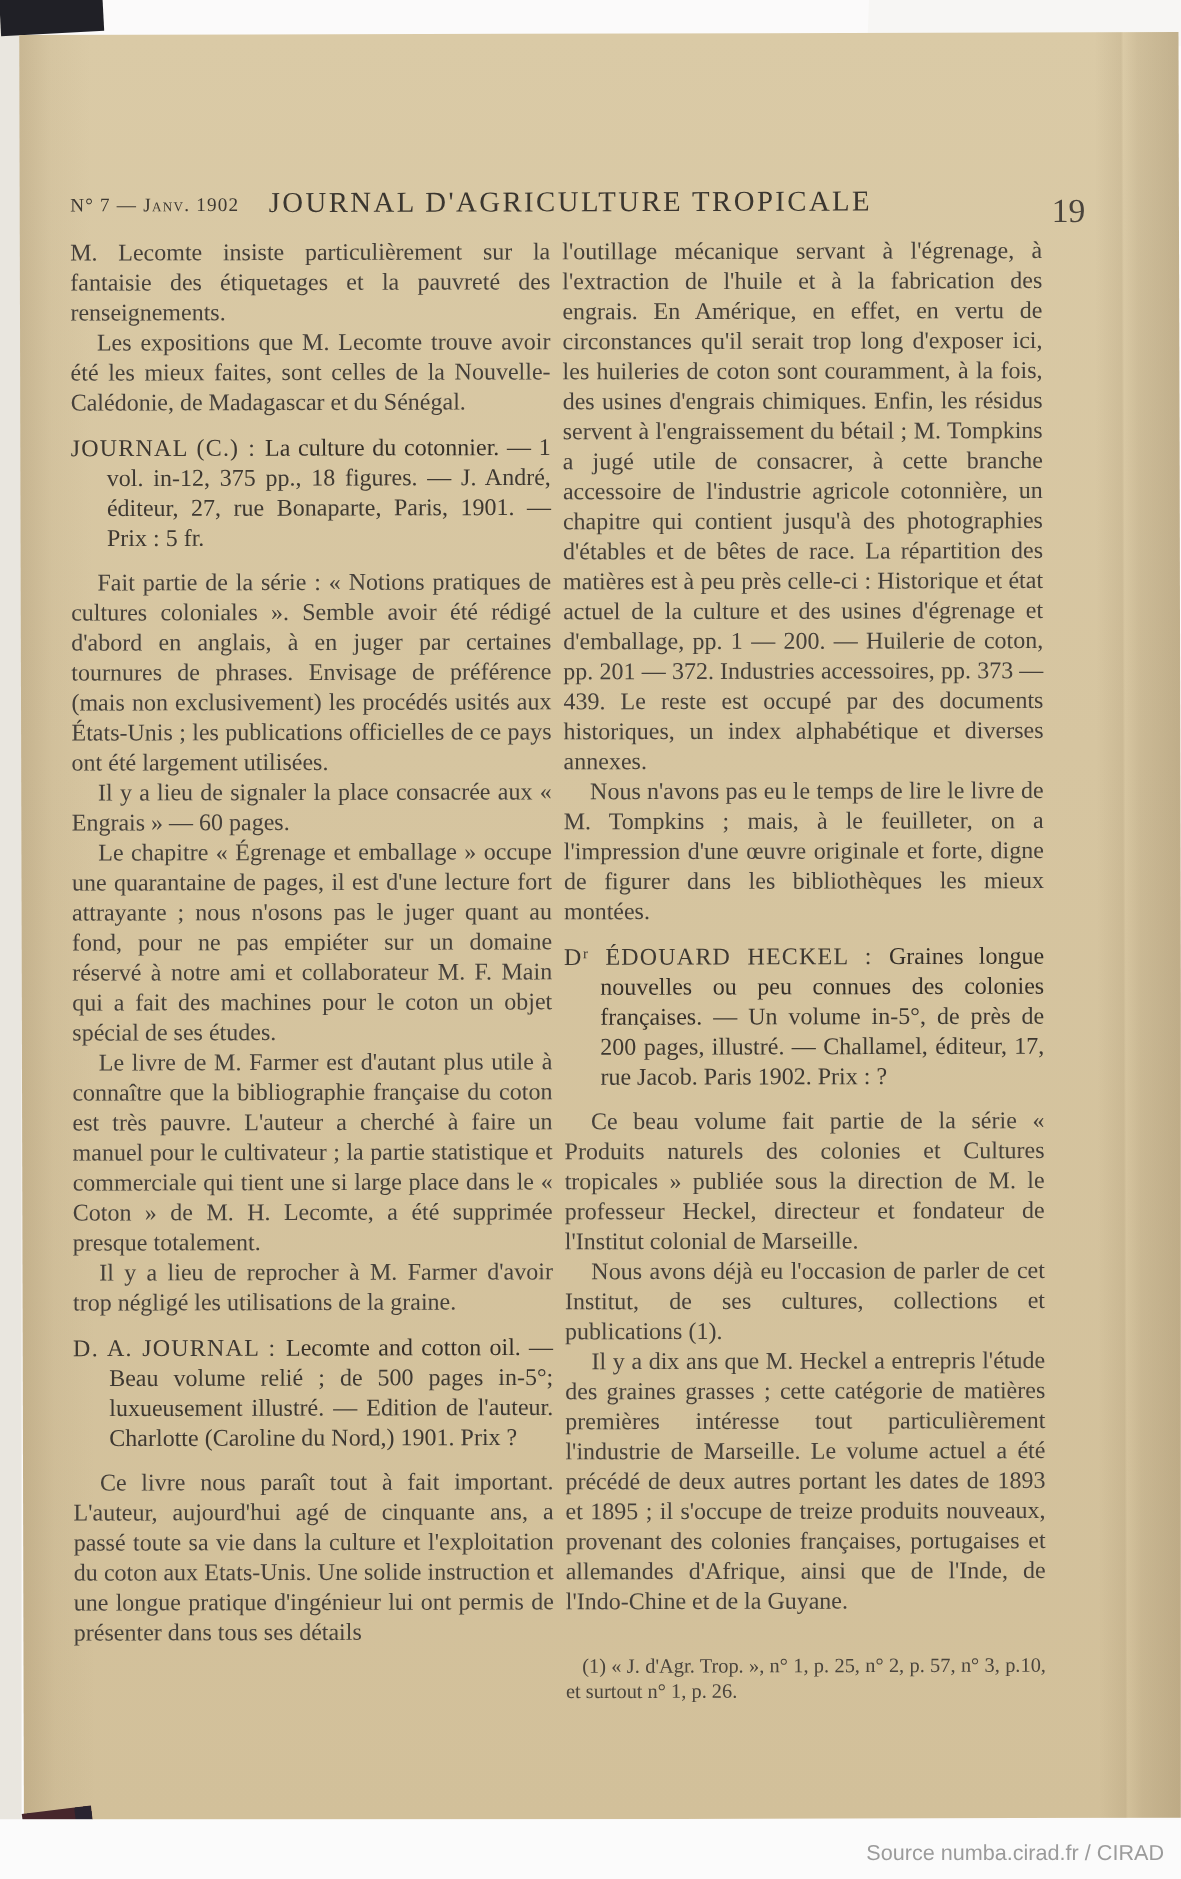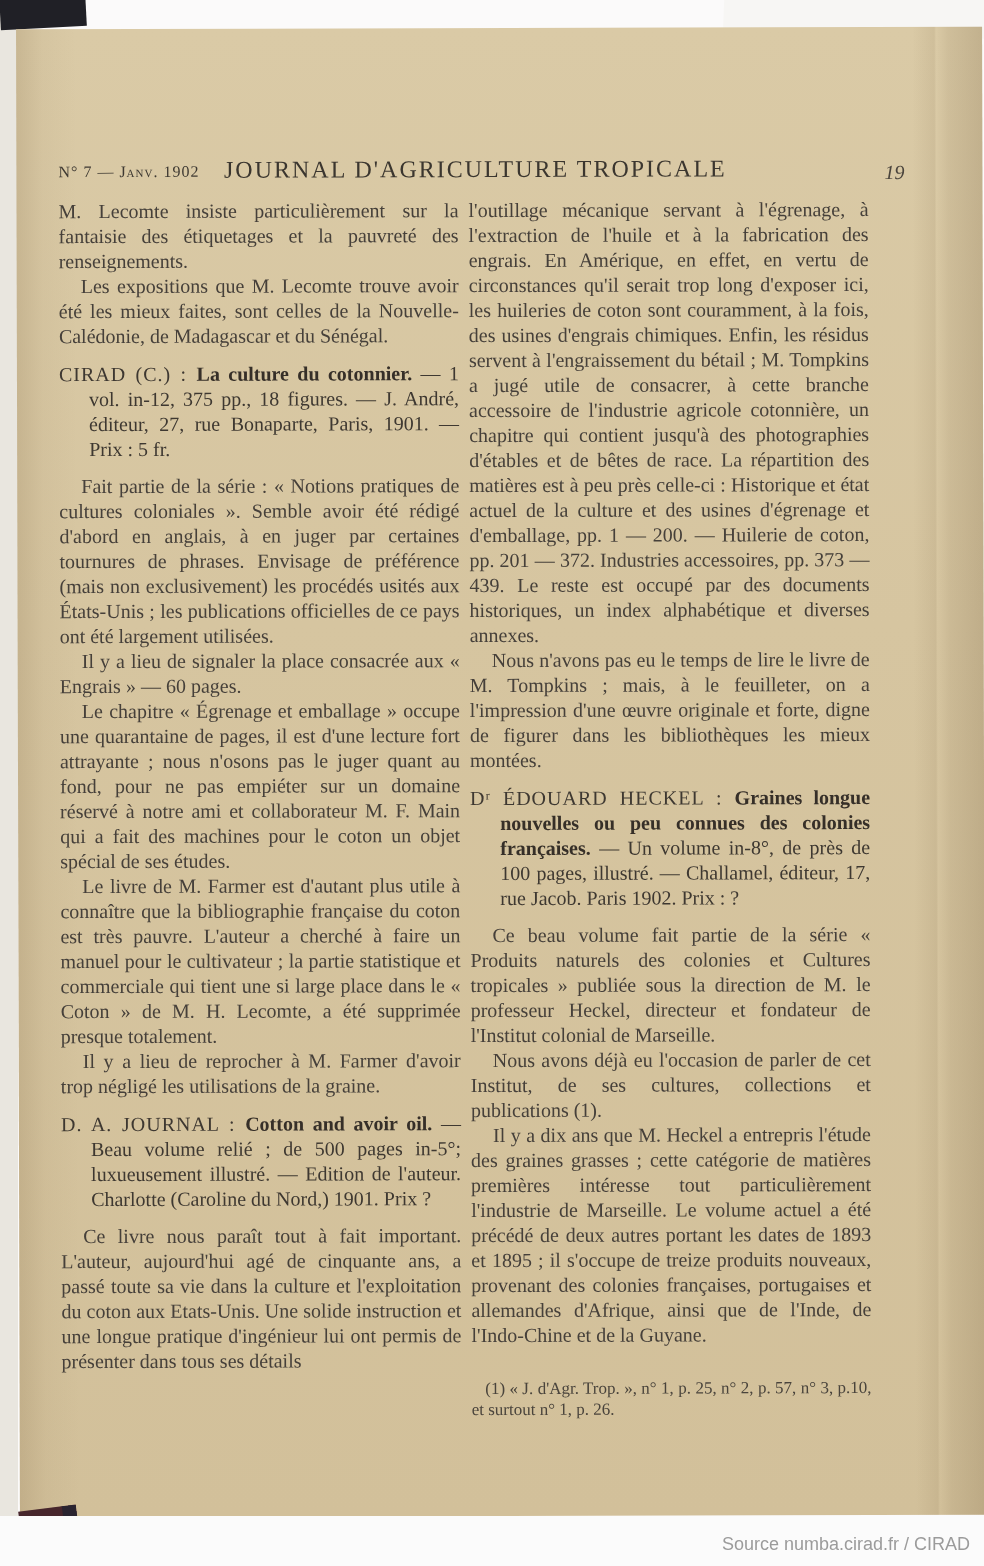--- a/index.html
+++ b/index.html
@@ -41,37 +41,37 @@
   }
   .header-issue{
     position:absolute;left:0;top:6px;
     font-variant:small-caps;font-size:16px;letter-spacing:1px;color:#3e3932;text-align:right;
   }
   .header-journal{
     position:absolute;left:50%;transform:translateX(-53%);top:0;
     font-size:24px;letter-spacing:2px;color:#3b362f;white-space:nowrap;
   }
   .header-pagenum{
-    position:absolute;right:18px;top:6px;font-size:20px;color:#4a443c;font-style:italic;
+    position:absolute;right:18px;top:6px;font-size:28px;color:#4a443c;
   }
   .col{
     position:absolute;top:170px;width:400px;
     font-size:20px;line-height:25px;text-align:justify;
   }
   .col-left{left:42px;}
   .col-right{left:452px;}
   .para{margin:0;text-indent:1.1em;}
   .para.flush{text-indent:0;}
   .entry{
     margin:13px 0 12px 0;
     padding-left:30px;text-indent:-30px;
     color:#3e3831;
   }
   .entry .entry-author{letter-spacing:1px;}
-  .entry .entry-title{font-weight:bold;color:#362f28;}
+  .entry .entry-title{font-weight:normal;color:#362f28;}
   .footnote{
     margin-top:30px;font-size:17px;line-height:21px;text-indent:0.8em;
     color:#4a443c;
   }
   .footer-bar{
     position:absolute;left:0;top:1516px;width:984px;height:50px;
     background:#fbfbfb;
   }
   .footer-source{
     position:absolute;right:14px;top:1534px;
@@ -90,34 +90,34 @@
 
   <div class="header">
     <span class="header-issue">N° 7 — Janv. 1902</span>
     <span class="header-journal">JOURNAL D'AGRICULTURE TROPICALE</span>
     <span class="header-pagenum">19</span>
   </div>
 
   <div class="col col-left">
     <p class="para flush">M. Lecomte insiste particulièrement sur la fantaisie des étiquetages et la pauvreté des renseignements.</p>
     <p class="para">Les expositions que M. Lecomte trouve avoir été les mieux faites, sont celles de la Nouvelle-Calédonie, de Madagascar et du Sénégal.</p>
-    <div class="entry"><span class="entry-author">CIRAD (C.) : </span><span class="entry-title">La culture du cotonnier.</span><span class="entry-details"> — 1 vol. in-12, 375 pp., 18 figures. — J. André, éditeur, 27, rue Bonaparte, Paris, 1901. — Prix : 5 fr.</span></div>
+    <div class="entry"><span class="entry-author">JOURNAL (C.) : </span><span class="entry-title">La culture du cotonnier.</span><span class="entry-details"> — 1 vol. in-12, 375 pp., 18 figures. — J. André, éditeur, 27, rue Bonaparte, Paris, 1901. — Prix : 5 fr.</span></div>
     <p class="para">Fait partie de la série : « Notions pratiques de cultures coloniales ». Semble avoir été rédigé d'abord en anglais, à en juger par certaines tournures de phrases. Envisage de préférence (mais non exclusivement) les procédés usités aux États-Unis ; les publications officielles de ce pays ont été largement utilisées.</p>
     <p class="para">Il y a lieu de signaler la place consacrée aux « Engrais » — 60 pages.</p>
     <p class="para">Le chapitre « Égrenage et emballage » occupe une quarantaine de pages, il est d'une lecture fort attrayante ; nous n'osons pas le juger quant au fond, pour ne pas empiéter sur un domaine réservé à notre ami et collaborateur M. F. Main qui a fait des machines pour le coton un objet spécial de ses études.</p>
     <p class="para">Le livre de M. Farmer est d'autant plus utile à connaître que la bibliographie française du coton est très pauvre. L'auteur a cherché à faire un manuel pour le cultivateur ; la partie statistique et commerciale qui tient une si large place dans le « Coton » de M. H. Lecomte, a été supprimée presque totalement.</p>
     <p class="para">Il y a lieu de reprocher à M. Farmer d'avoir trop négligé les utilisations de la graine.</p>
-    <div class="entry"><span class="entry-author">D. A. JOURNAL : </span><span class="entry-title">Cotton and avoir oil.</span><span class="entry-details"> — Beau volume relié ; de 500 pages in-5°; luxueusement illustré. — Edition de l'auteur. Charlotte (Caroline du Nord,) 1901. Prix ?</span></div>
+    <div class="entry"><span class="entry-author">D. A. JOURNAL : </span><span class="entry-title">Lecomte and cotton oil.</span><span class="entry-details"> — Beau volume relié ; de 500 pages in-5°; luxueusement illustré. — Edition de l'auteur. Charlotte (Caroline du Nord,) 1901. Prix ?</span></div>
     <p class="para">Ce livre nous paraît tout à fait important. L'auteur, aujourd'hui agé de cinquante ans, a passé toute sa vie dans la culture et l'exploitation du coton aux Etats-Unis. Une solide instruction et une longue pratique d'ingénieur lui ont permis de présenter dans tous ses détails</p>
   </div>
 
   <div class="col col-right">
     <p class="para flush">l'outillage mécanique servant à l'égrenage, à l'extraction de l'huile et à la fabrication des engrais. En Amérique, en effet, en vertu de circonstances qu'il serait trop long d'exposer ici, les huileries de coton sont couramment, à la fois, des usines d'engrais chimiques. Enfin, les résidus servent à l'engraissement du bétail ; M. Tompkins a jugé utile de consacrer, à cette branche accessoire de l'industrie agricole cotonnière, un chapitre qui contient jusqu'à des photographies d'étables et de bêtes de race. La répartition des matières est à peu près celle-ci : Historique et état actuel de la culture et des usines d'égrenage et d'emballage, pp. 1 — 200. — Huilerie de coton, pp. 201 — 372. Industries accessoires, pp. 373 — 439. Le reste est occupé par des documents historiques, un index alphabétique et diverses annexes.</p>
     <p class="para">Nous n'avons pas eu le temps de lire le livre de M. Tompkins ; mais, à le feuilleter, on a l'impression d'une œuvre originale et forte, digne de figurer dans les bibliothèques les mieux montées.</p>
-    <div class="entry"><span class="entry-author">Dʳ ÉDOUARD HECKEL : </span><span class="entry-title">Graines longue nouvelles ou peu connues des colonies françaises.</span><span class="entry-details"> — Un volume in-8°, de près de 100 pages, illustré. — Challamel, éditeur, 17, rue Jacob. Paris 1902. Prix : ?</span></div>
+    <div class="entry"><span class="entry-author">Dʳ ÉDOUARD HECKEL : </span><span class="entry-title">Graines longue nouvelles ou peu connues des colonies françaises.</span><span class="entry-details"> — Un volume in-5°, de près de 200 pages, illustré. — Challamel, éditeur, 17, rue Jacob. Paris 1902. Prix : ?</span></div>
     <p class="para">Ce beau volume fait partie de la série « Produits naturels des colonies et Cultures tropicales » publiée sous la direction de M. le professeur Heckel, directeur et fondateur de l'Institut colonial de Marseille.</p>
     <p class="para">Nous avons déjà eu l'occasion de parler de cet Institut, de ses cultures, collections et publications (1).</p>
     <p class="para">Il y a dix ans que M. Heckel a entrepris l'étude des graines grasses ; cette catégorie de matières premières intéresse tout particulièrement l'industrie de Marseille. Le volume actuel a été précédé de deux autres portant les dates de 1893 et 1895 ; il s'occupe de treize produits nouveaux, provenant des colonies françaises, portugaises et allemandes d'Afrique, ainsi que de l'Inde, de l'Indo-Chine et de la Guyane.</p>
     <p class="footnote">(1) « J. d'Agr. Trop. », n° 1, p. 25, n° 2, p. 57, n° 3, p.10, et surtout n° 1, p. 26.</p>
   </div>
 
 </div>
 
 <div class="cover-corner"></div>
 

